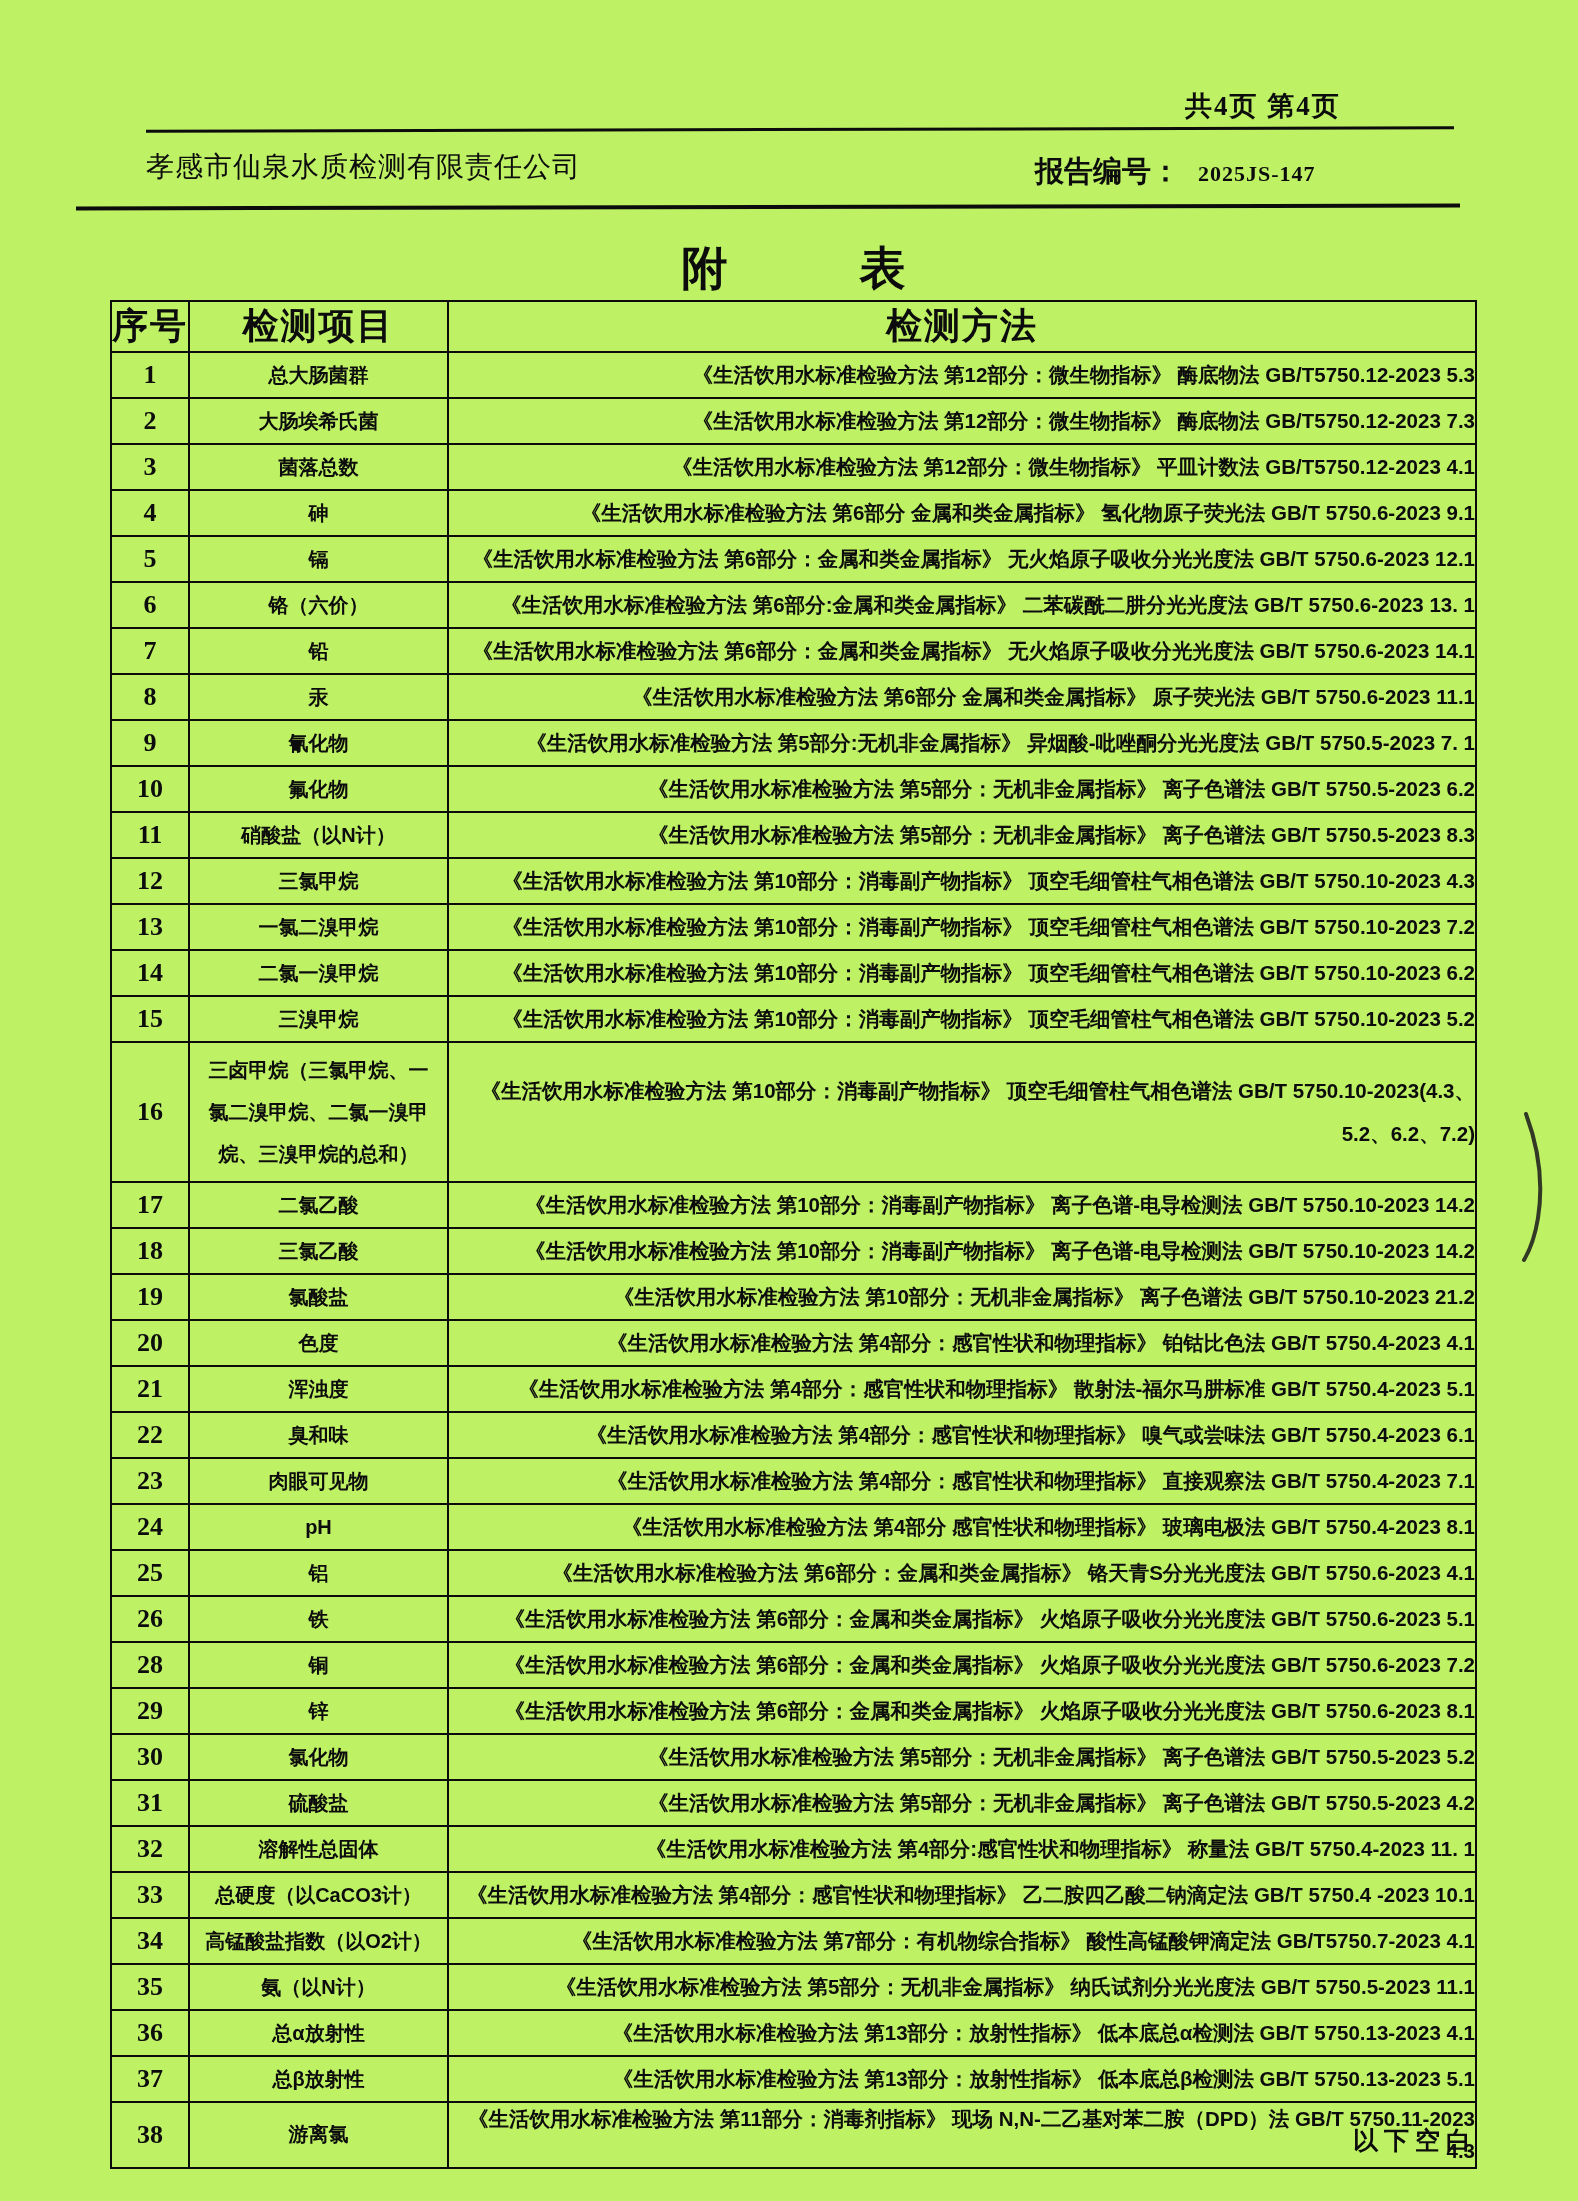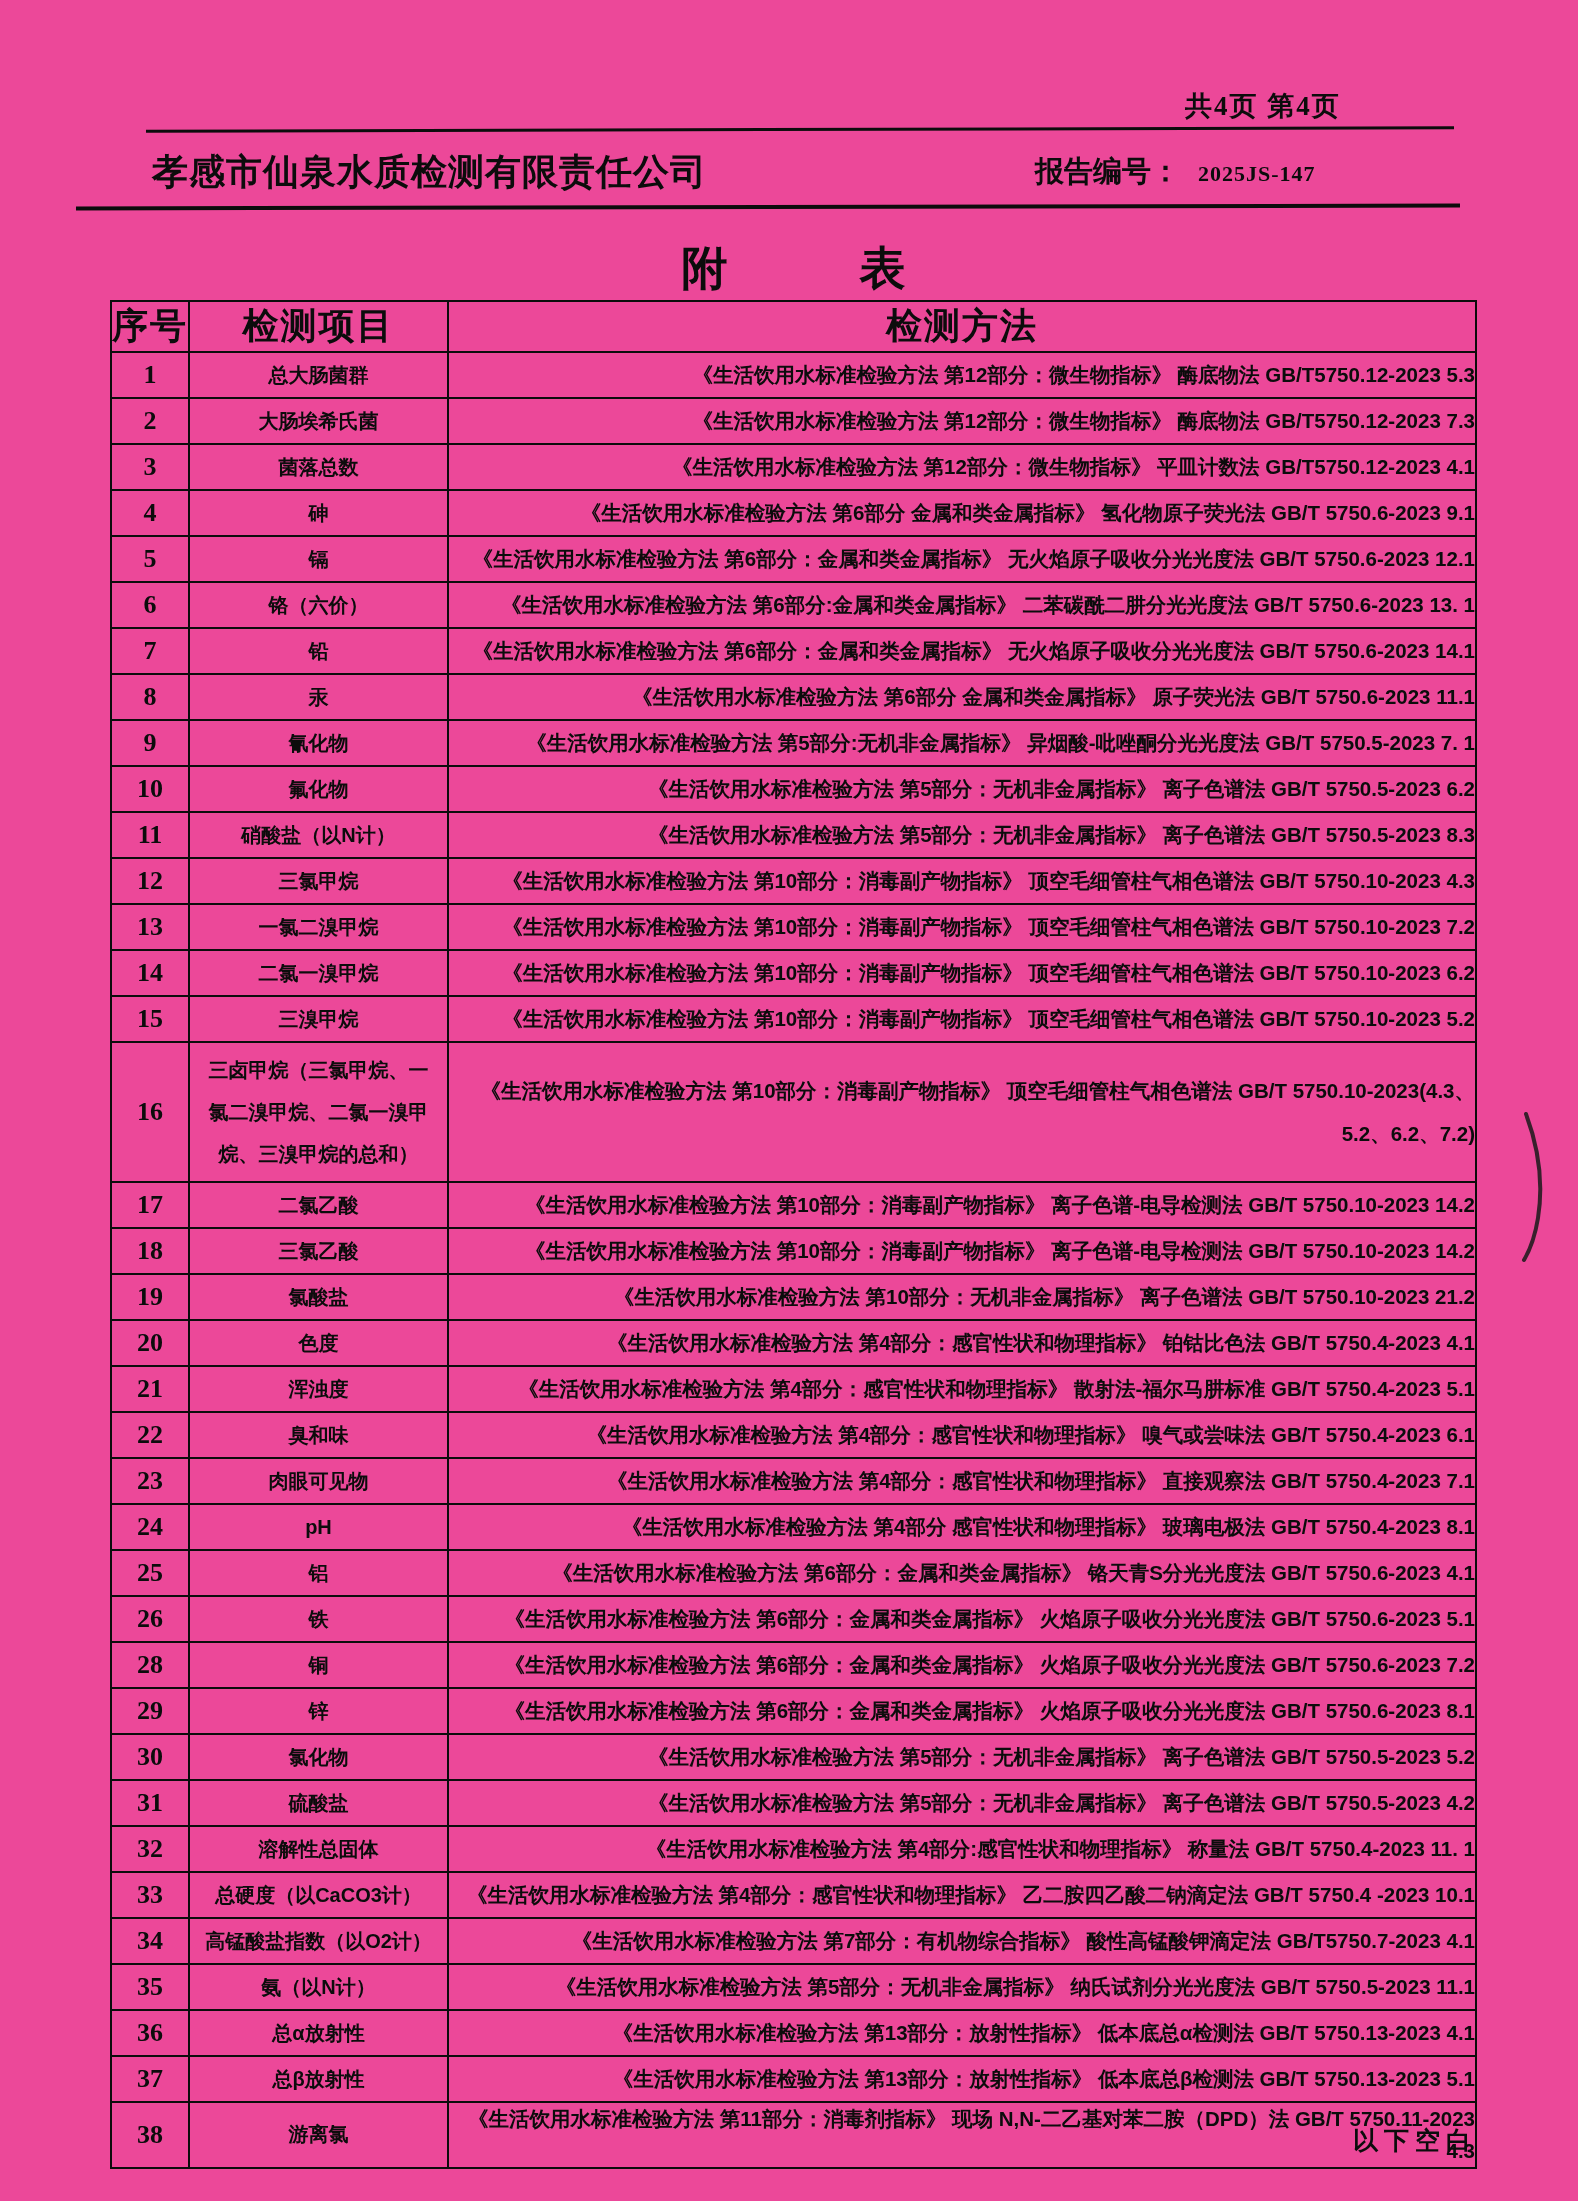--- a/index.html
+++ b/index.html
@@ -1,39 +1,38 @@
 <!DOCTYPE html>
 <html><head>
 <meta charset="utf-8">
 <style>
   html,body{margin:0;padding:0;background:#888;}
   .page{
     position:relative;
     width:1578px;height:2201px;
     margin:0 auto;
-    background:#ec4899;
+    background:#bef264;
     font-family:"Liberation Serif","DejaVu Serif",serif;
     color:#0c0c0c;
     overflow:hidden;
   }
   
   .page-info{
     position:absolute;top:88px;left:1185px;width:180px;
     font-size:27px;font-weight:bold;letter-spacing:2px;
     font-family:"Liberation Serif","DejaVu Serif",serif;
   }
   .rule-top{
     position:absolute;top:128px;left:146px;width:1308px;height:3px;
     background:#0c0c0c;transform:rotate(-0.15deg);
   }
   .company{
     position:absolute;top:148px;left:146px;
-    font-size:36px;font-weight:bold;letter-spacing:1px;
-    font-family:"Liberation Sans","DejaVu Sans",sans-serif;
-    margin-left:6px;
+    font-size:28px;font-weight:normal;letter-spacing:1px;
+    font-family:"Liberation Sans","DejaVu Sans",sans-serif;
   }
   .report-no{
     position:absolute;top:152px;left:1035px;
     font-size:29px;font-weight:bold;
     font-family:"Liberation Sans","DejaVu Sans",sans-serif;
   }
   .report-no .num{
     font-family:"Liberation Serif","DejaVu Serif",serif;
     font-size:22px;padding-left:18px;letter-spacing:1px;
   }

